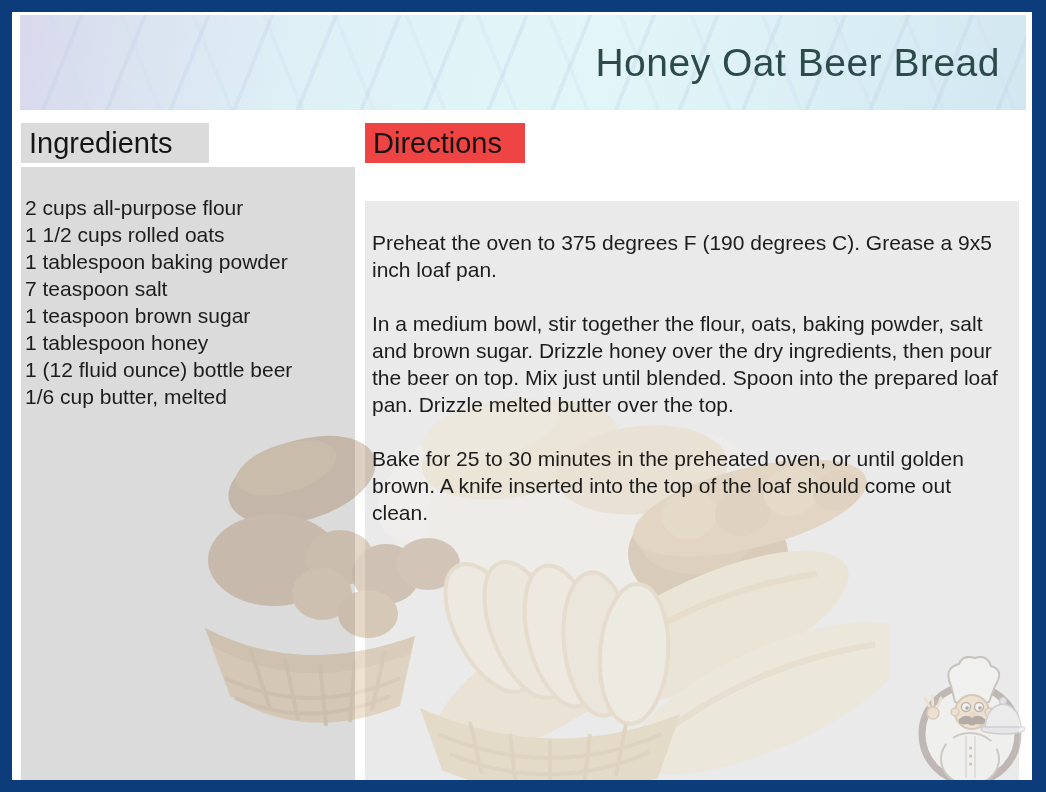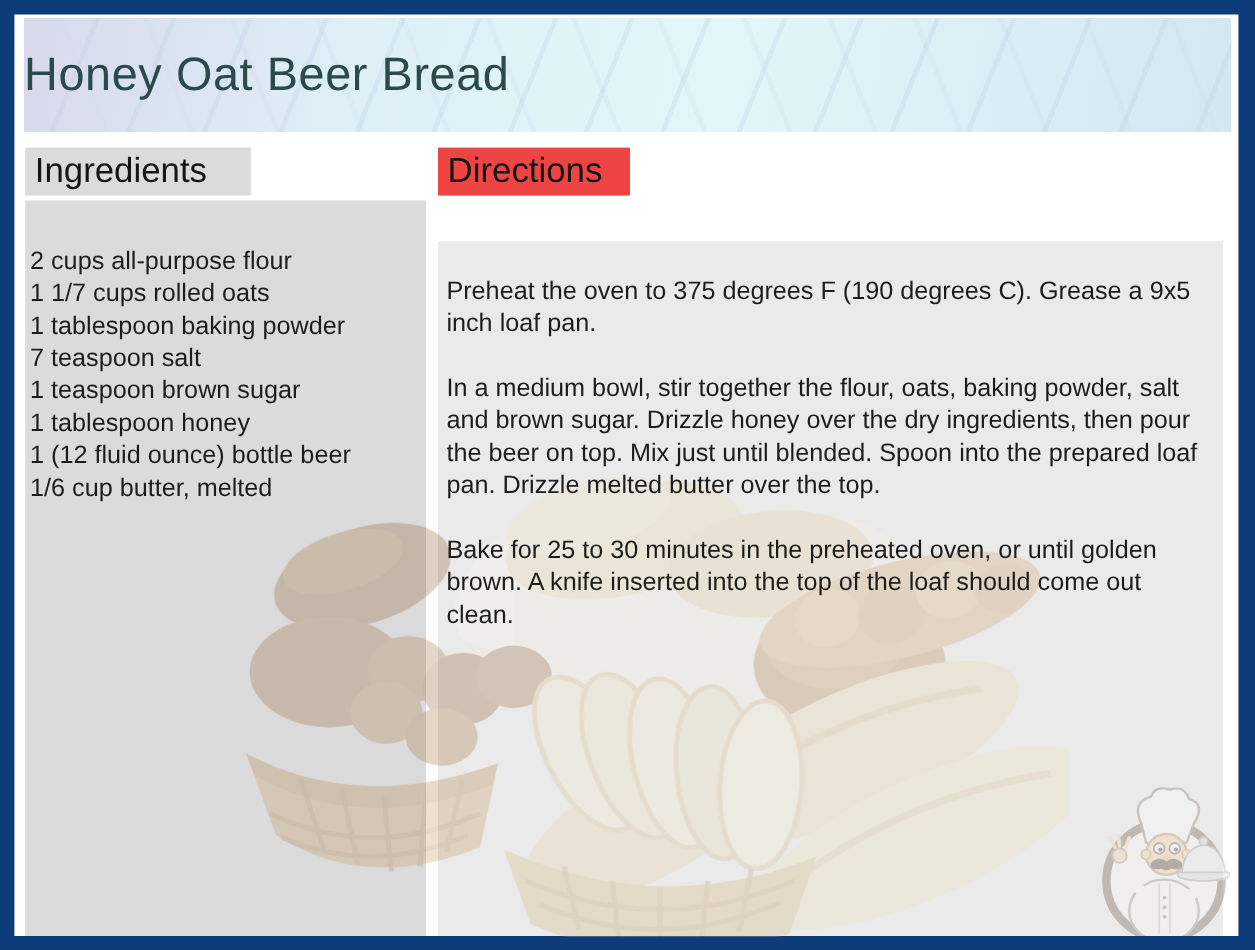--- a/index.html
+++ b/index.html
@@ -15,21 +15,21 @@
     overflow:hidden;
   }
 
   
   .header-band{
     position:absolute; left:8px; top:3px; width:1006px; height:95px;
     background:
       repeating-linear-gradient(112deg, rgba(255,255,255,0) 0 55px, rgba(188,205,228,0.28) 55px 59px),
       repeating-linear-gradient(68deg,  rgba(255,255,255,0) 0 62px, rgba(205,220,238,0.25) 62px 66px),
       linear-gradient(100deg,#d8d9ec 0%,#def0f6 28%,#e2f6f9 58%,#d2e7f0 100%);
-    display:flex; align-items:center; justify-content:flex-start;
+    display:flex; align-items:center; justify-content:flex-end;
   }
   .page-title{
     padding-right:26px;
     font-size:39px;
     letter-spacing:0.5px;
     color:#2b4a49;
   }
 
   
   .ing-heading-box{
@@ -54,21 +54,21 @@
   .section-heading{
     font-size:29px;
     color:#151515;
     padding-left:8px;
     white-space:nowrap;
   }
 
   .ing-list{
     position:relative; z-index:2;
     padding:27px 0 0 4px;
-    font-size:21px; line-height:27px; color:#1c1c1c;margin-top:10px;
+    font-size:21px; line-height:27px; color:#1c1c1c;
   }
   .dir-text{
     position:relative; z-index:2;
     padding:28px 10px 0 7px;
     font-size:21px; line-height:27px; color:#1c1c1c;
   }
   .dir-text .para{margin:0 0 27px 0;}
 
   
   .bread-photo{
@@ -88,21 +88,21 @@
   <div class="header-band">
     <div class="page-title">Honey Oat Beer Bread</div>
   </div>
 
   <div class="ing-heading-box">
     <span class="section-heading">Ingredients</span>
   </div>
   <div class="ing-body-box">
     <div class="ing-list">
       <div>2 cups all-purpose flour</div>
-      <div>1 1/7 cups rolled oats</div>
+      <div>1 1/2 cups rolled oats</div>
       <div>1 tablespoon baking powder</div>
       <div>7 teaspoon salt</div>
       <div>1 teaspoon brown sugar</div>
       <div>1 tablespoon honey</div>
       <div>1 (12 fluid ounce) bottle beer</div>
       <div>1/6 cup butter, melted</div>
     </div>
   </div>
 
   <div class="dir-heading-box">

